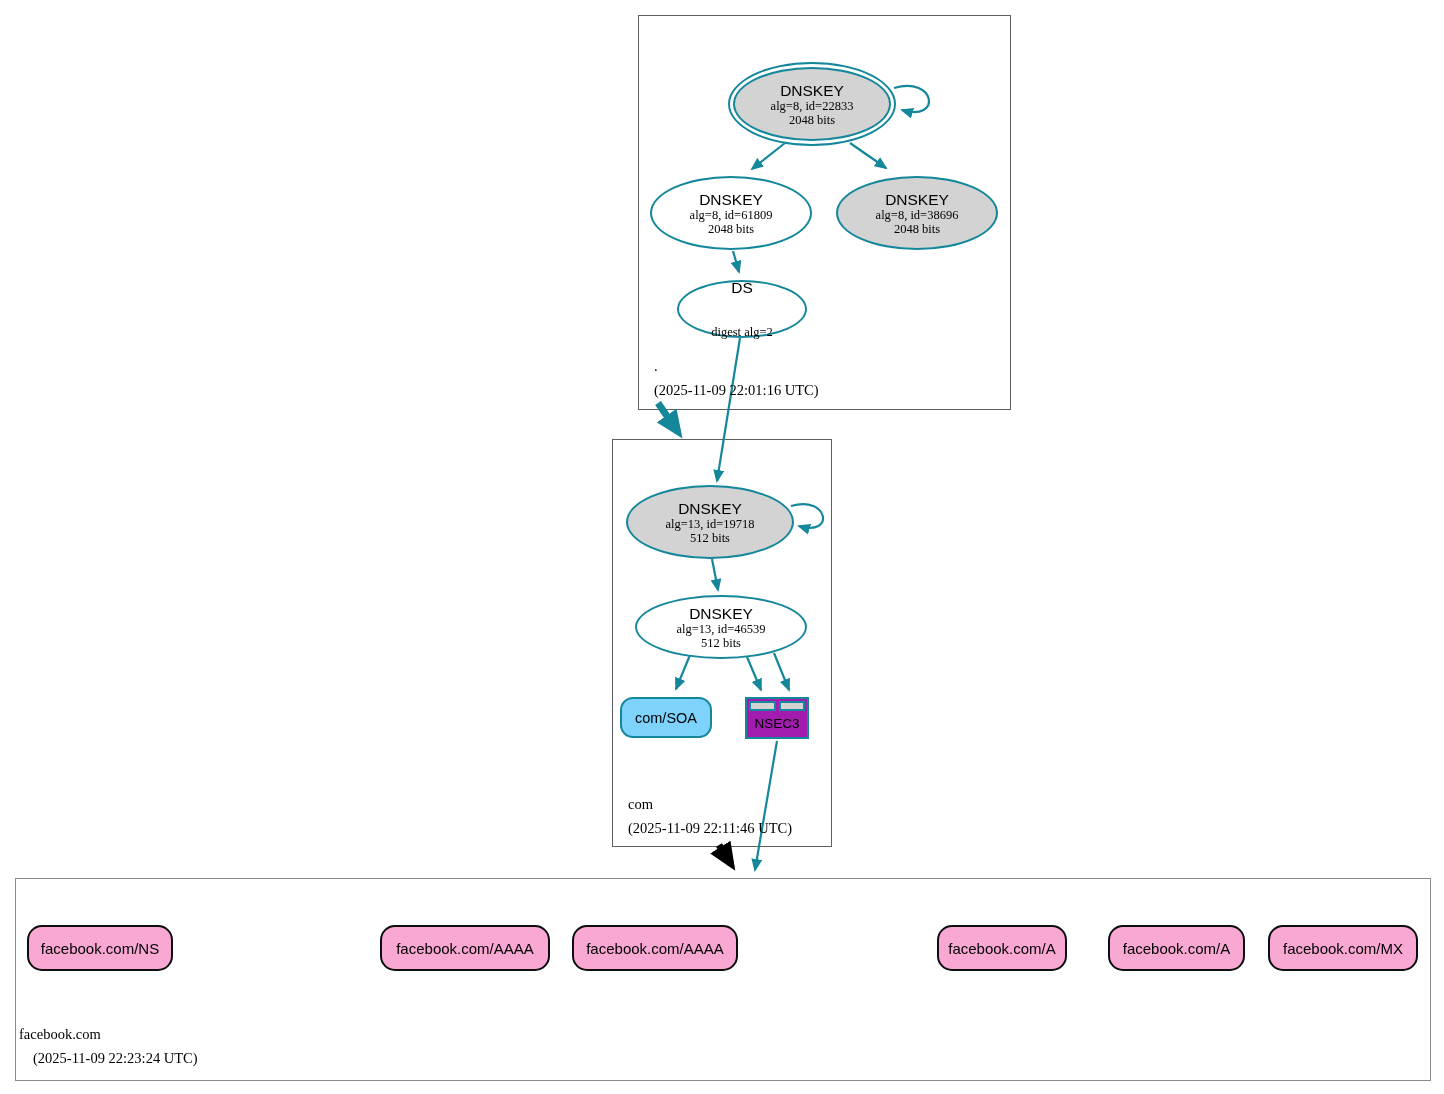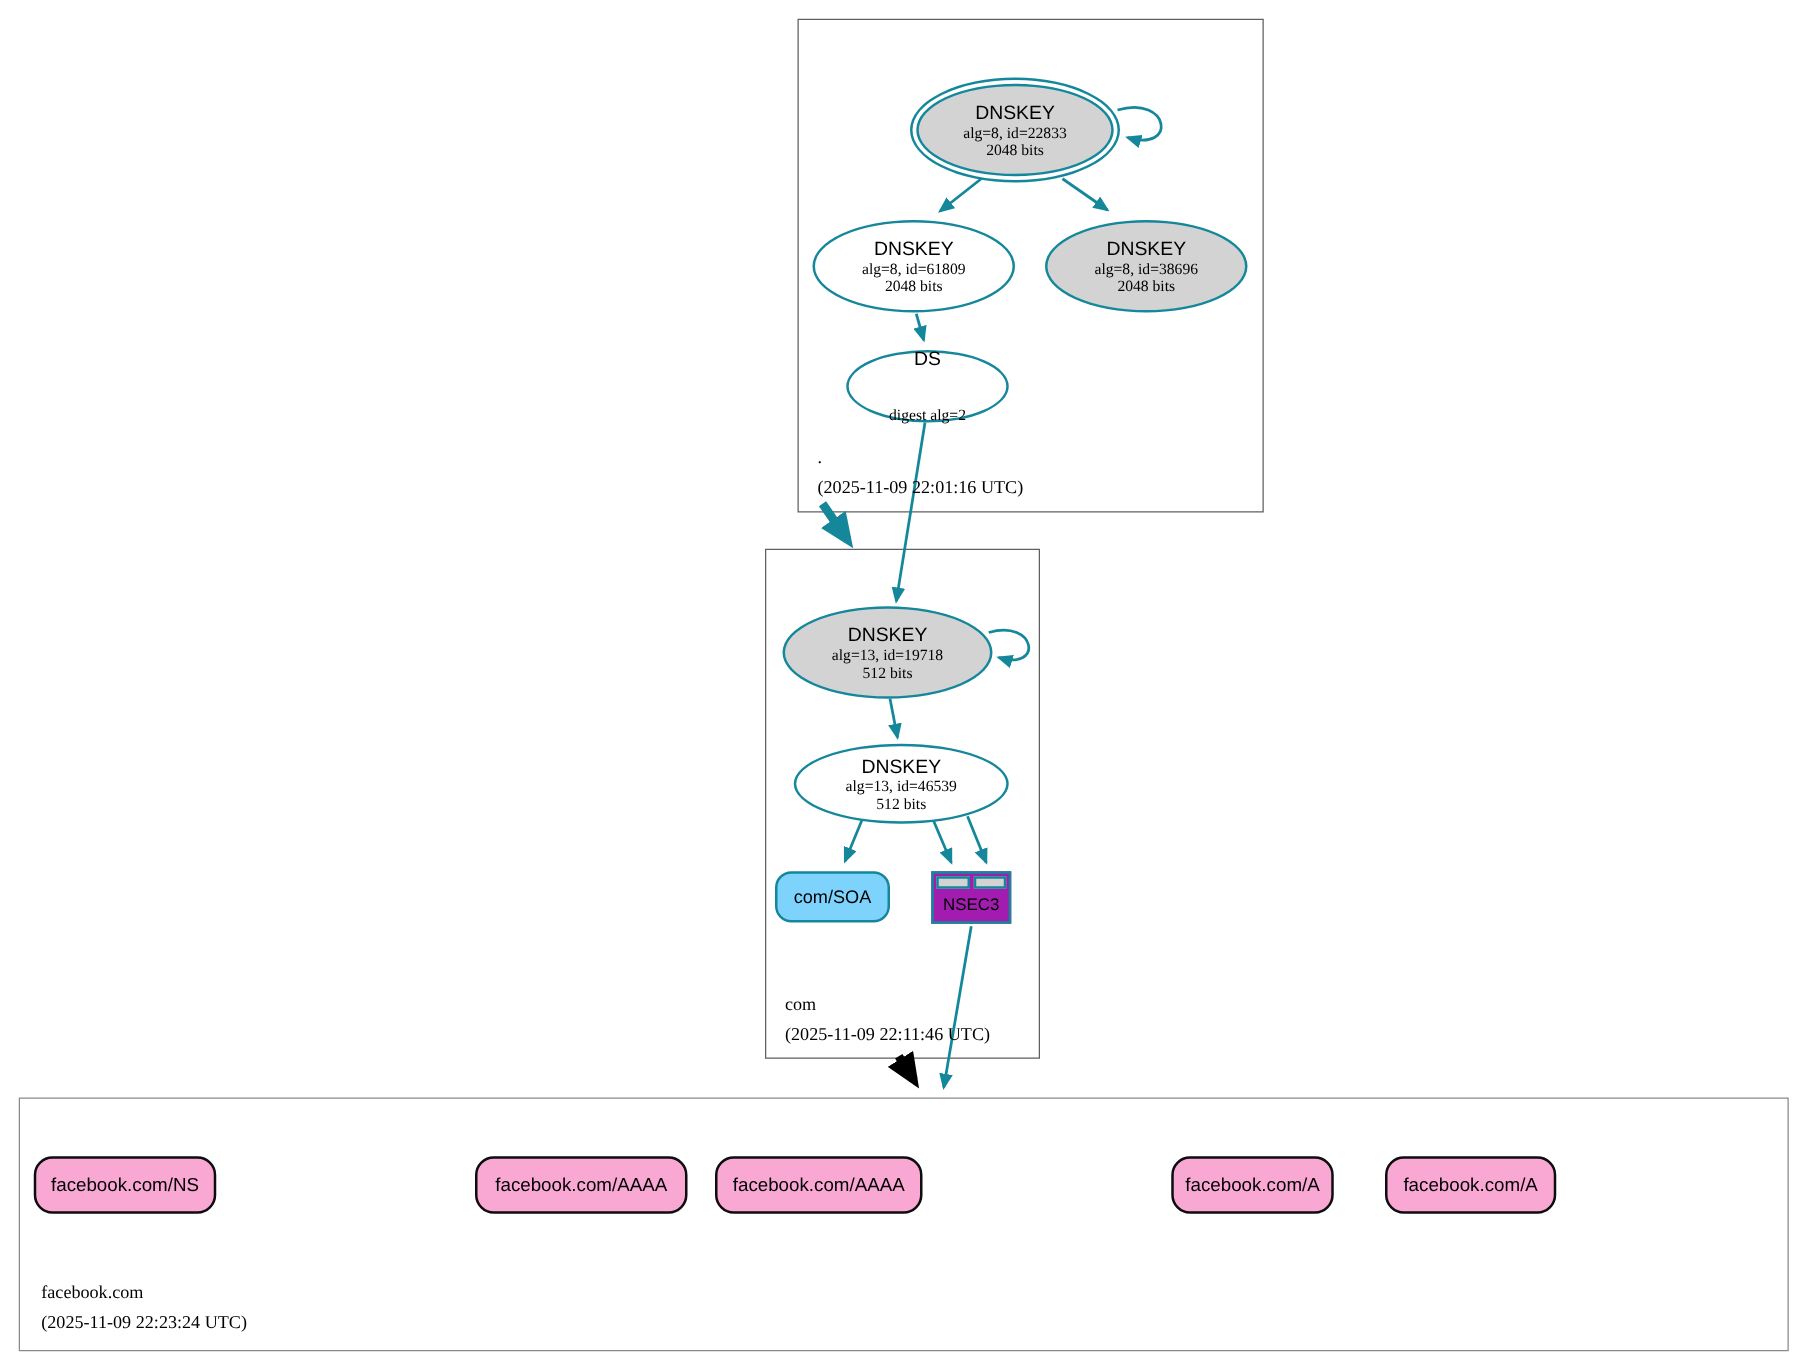--- a/index.html
+++ b/index.html
@@ -121,17 +121,18 @@
   </div>
 
   <div class="zlabel" style="left:628px;top:796px;">com</div>
   <div class="zlabel" style="left:628px;top:820px;">(2025-11-09 22:11:46 UTC)</div>
 
   <div class="rr" style="left:27px;width:146px;">facebook.com/NS</div>
   <div class="rr" style="left:380px;width:170px;">facebook.com/AAAA</div>
   <div class="rr" style="left:572px;width:166px;">facebook.com/AAAA</div>
   <div class="rr" style="left:937px;width:130px;">facebook.com/A</div>
   <div class="rr" style="left:1108px;width:137px;">facebook.com/A</div>
+  <div class="rr" style="left:1268px;width:150px;">facebook.com/MX</div>
 
-  <div class="zlabel" style="left:33px;top:1026px;">facebook.com</div>
+  <div class="zlabel" style="left:19px;top:1026px;">facebook.com</div>
   <div class="zlabel" style="left:33px;top:1050px;">(2025-11-09 22:23:24 UTC)</div>
 
 </div>
 
 </body></html>

